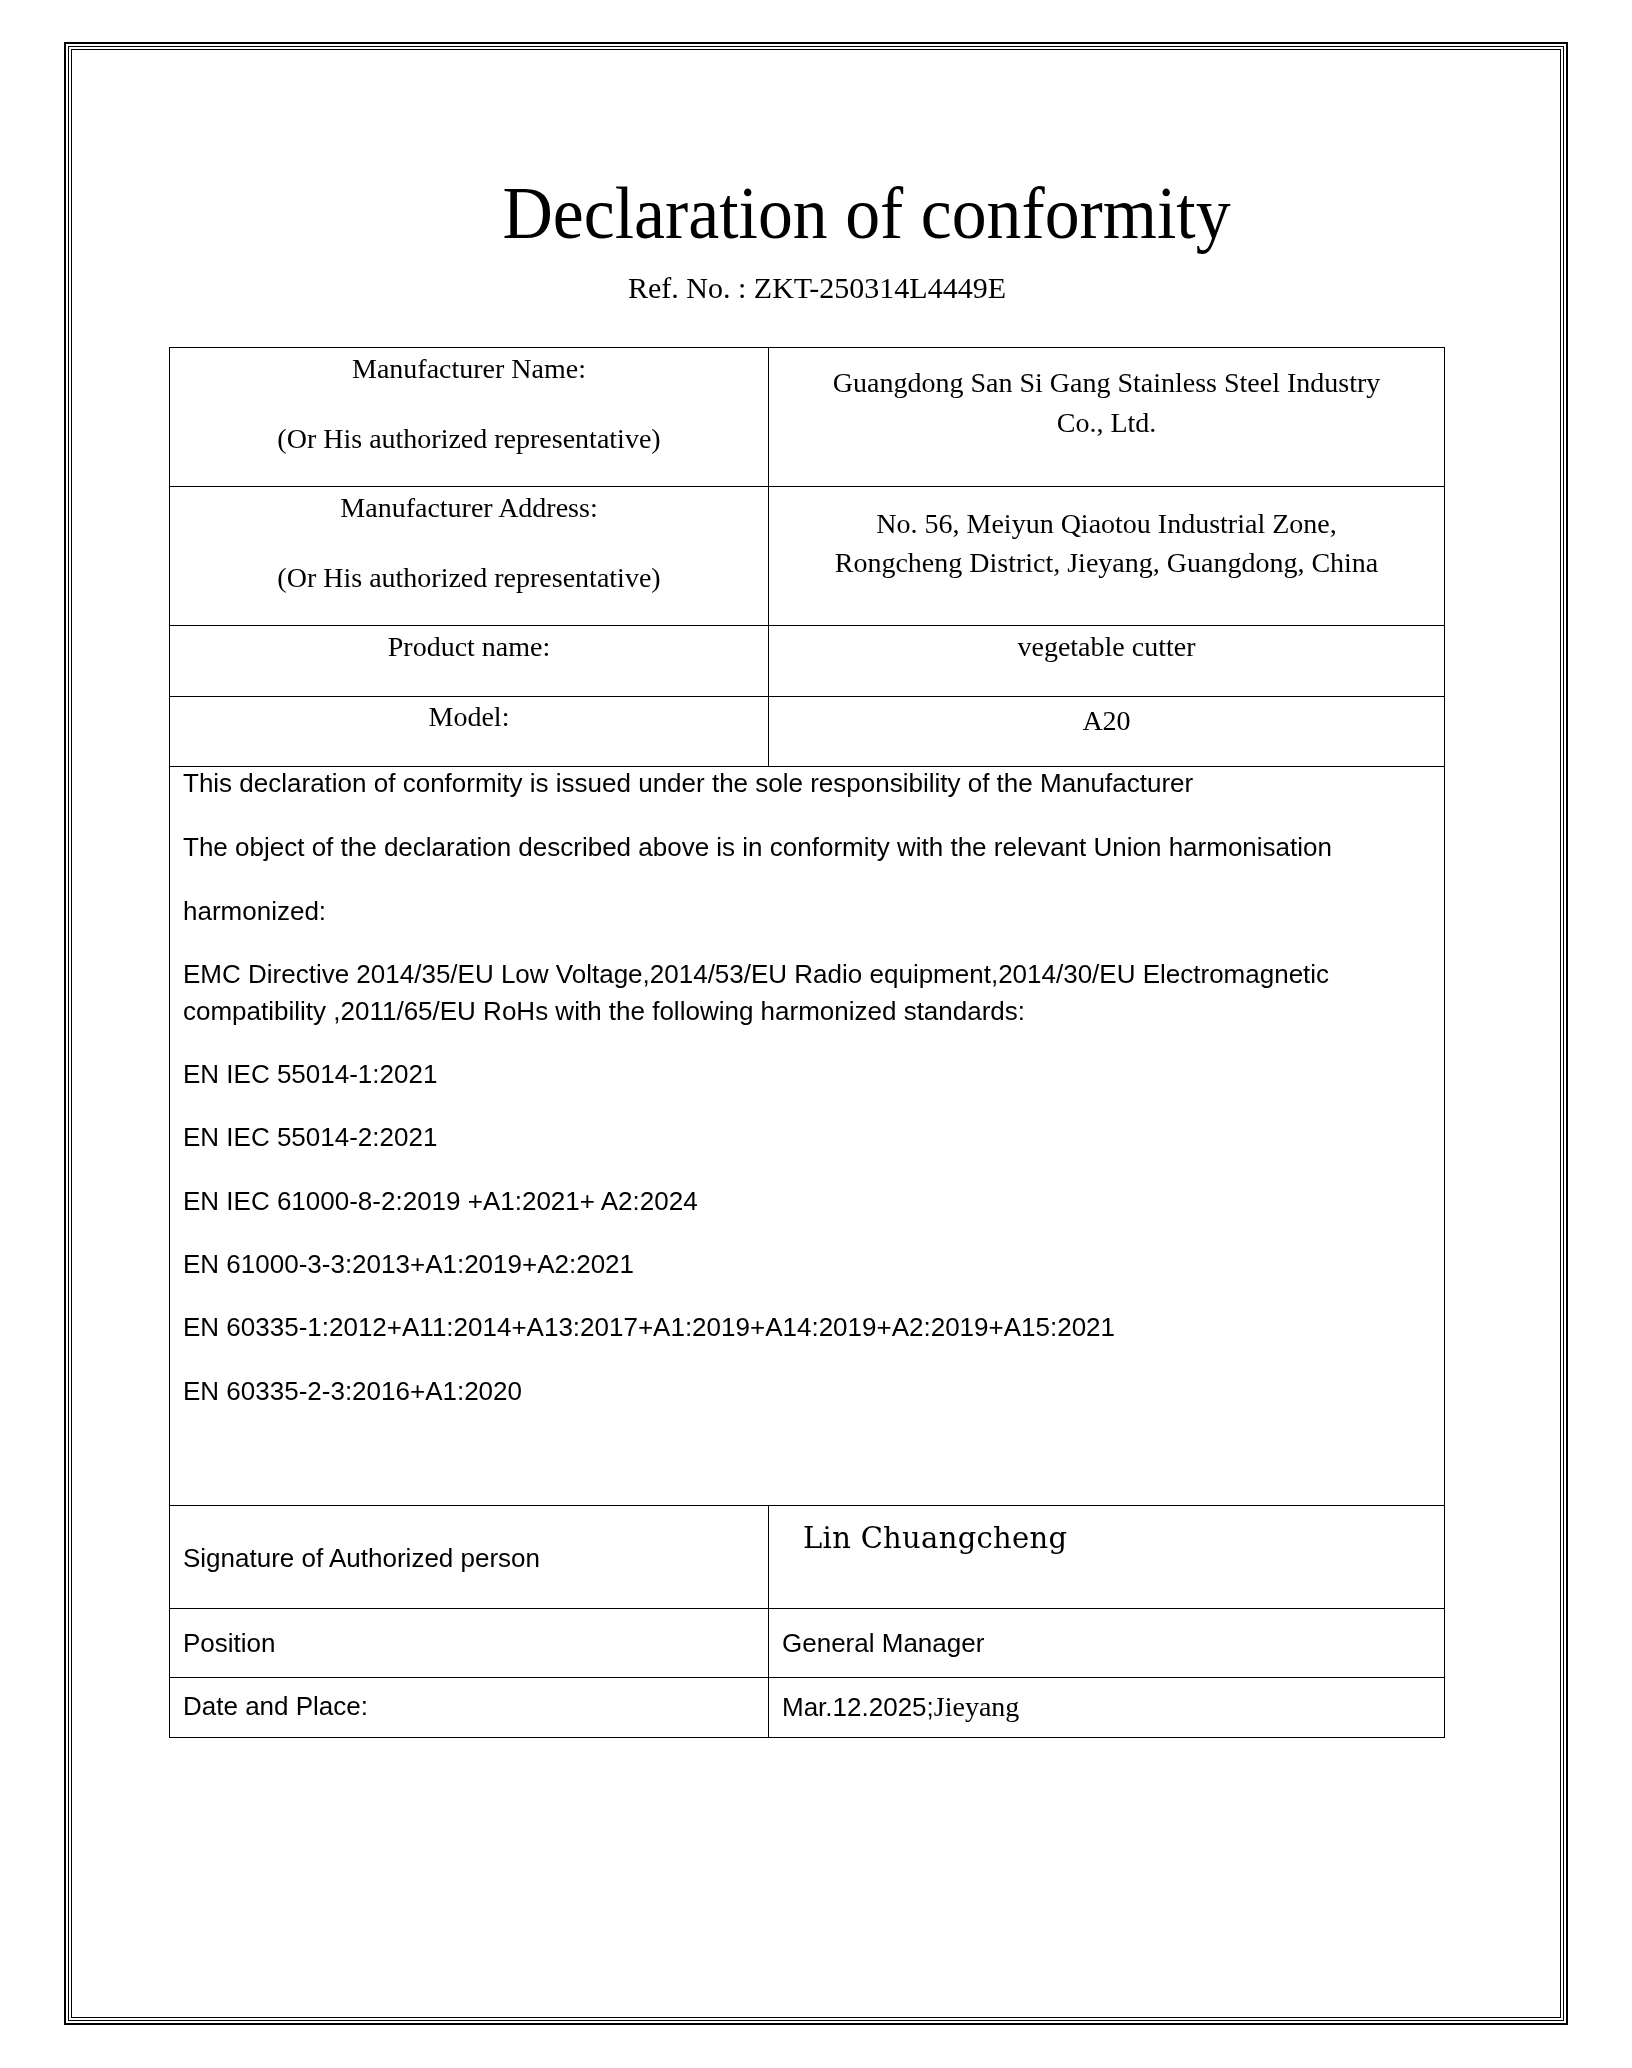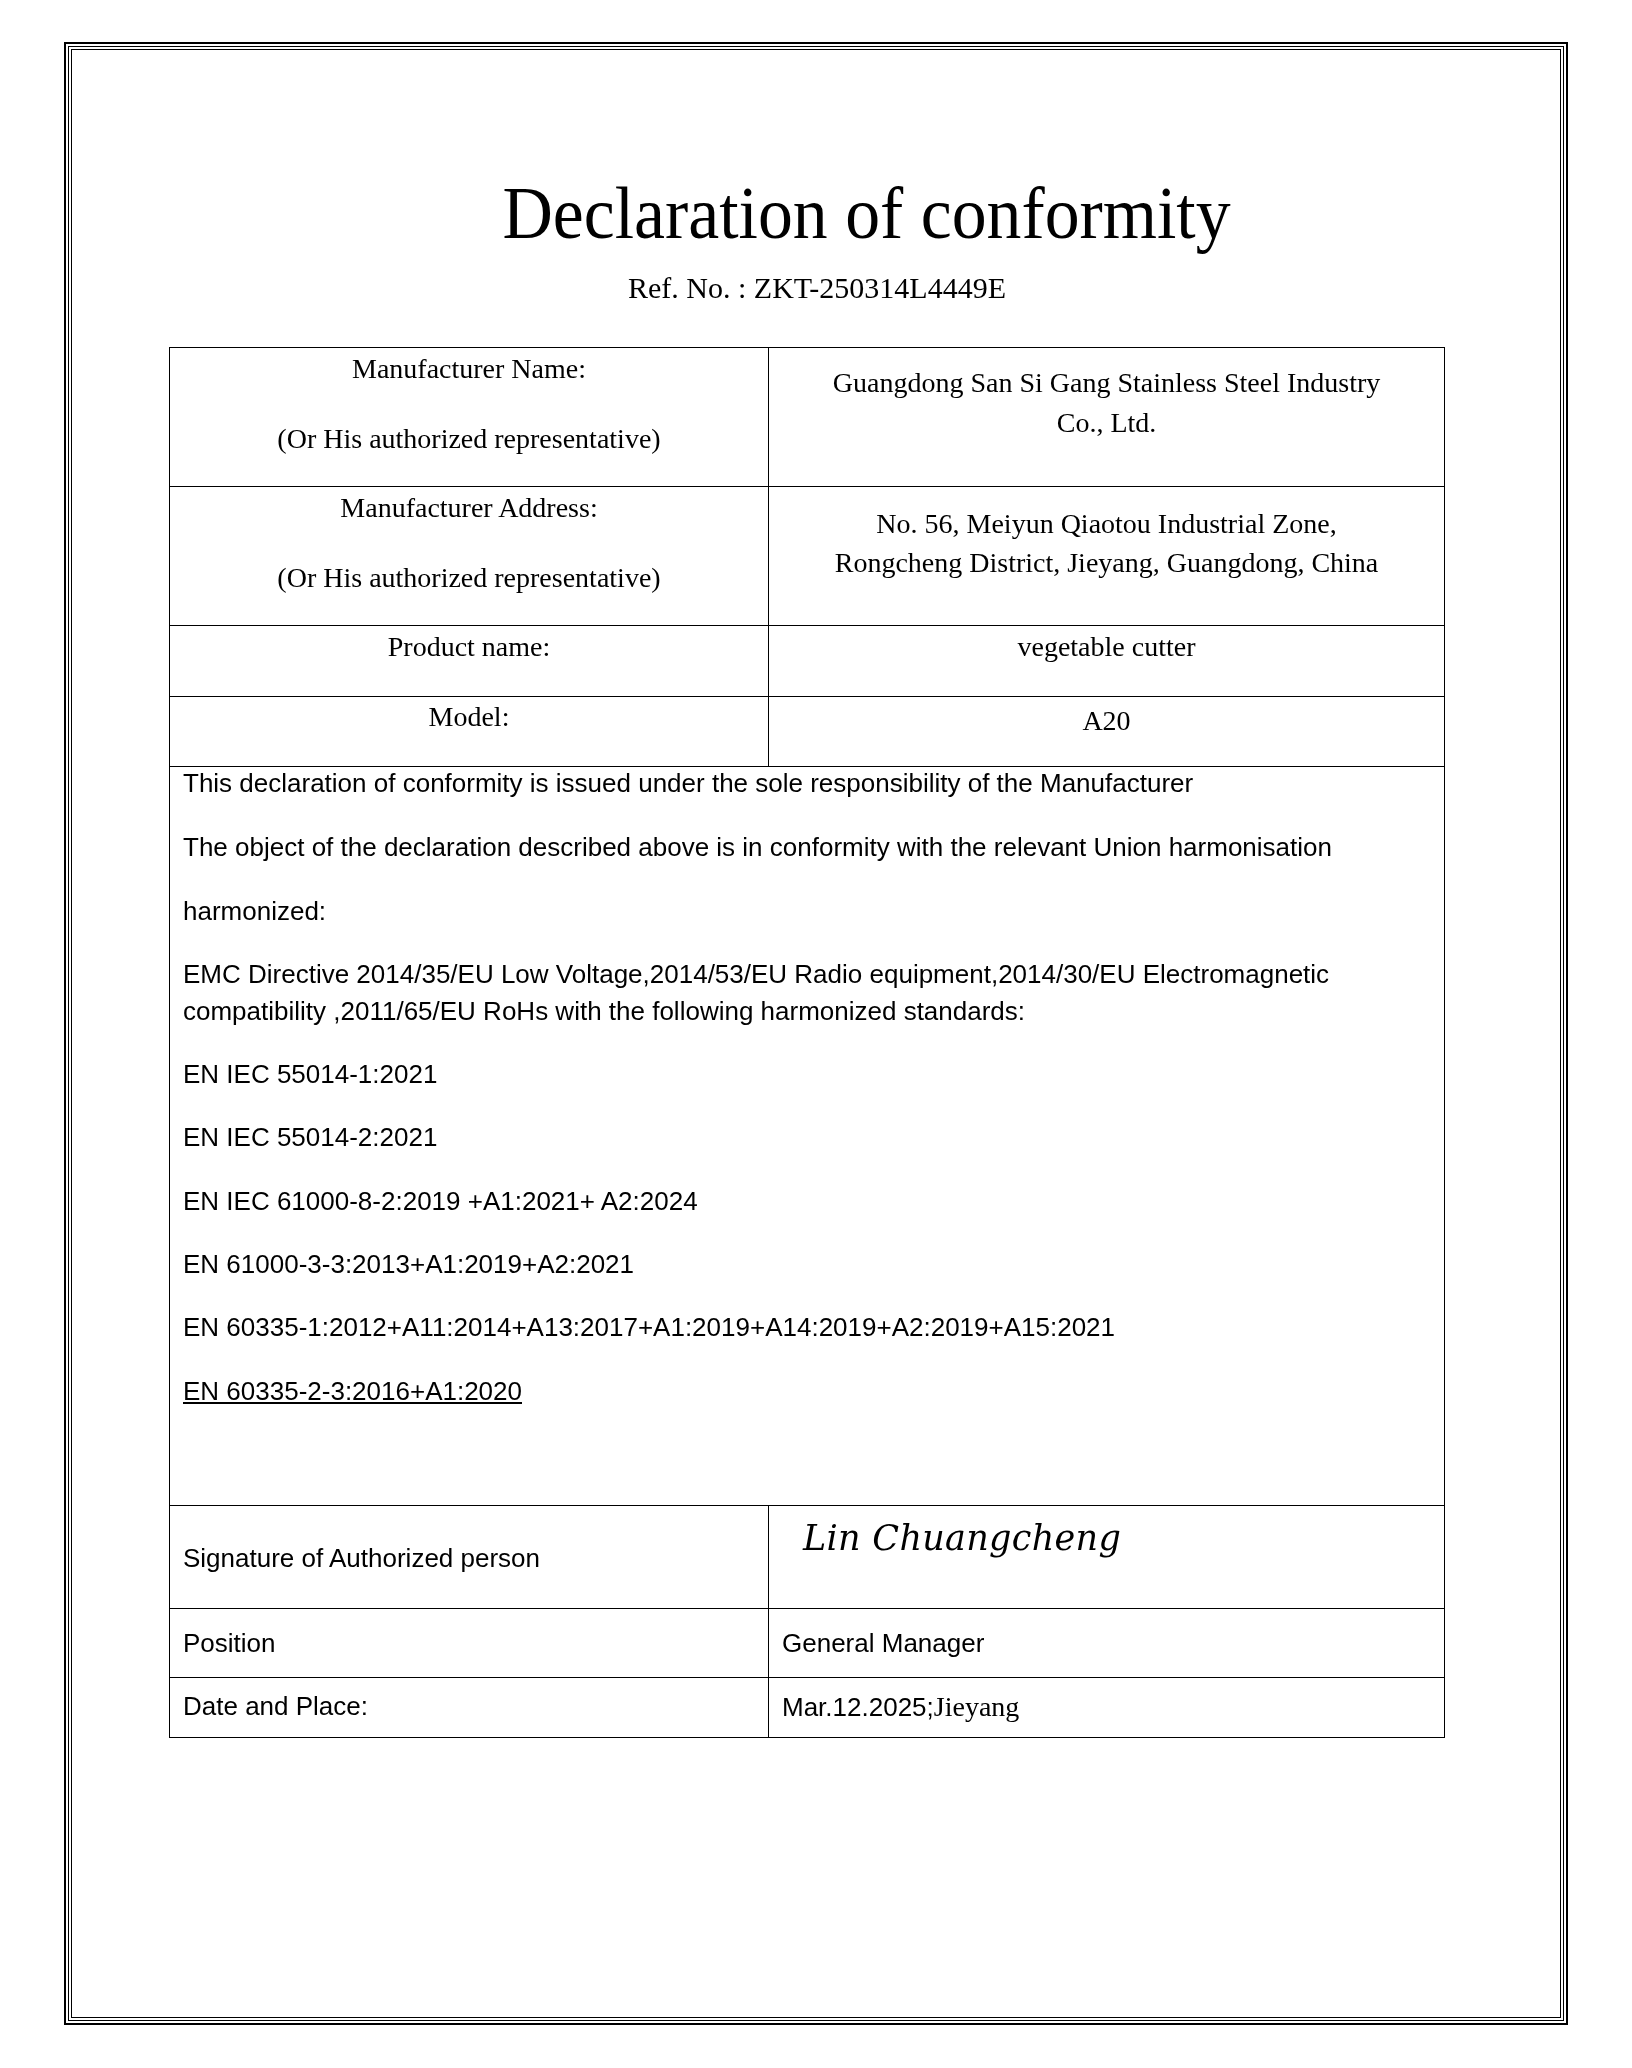--- a/index.html
+++ b/index.html
@@ -28,21 +28,21 @@
   .row.last { border-bottom: 1.5px solid #000; }
   .cell-left { position: absolute; left: 0; top: 0; width: 598px; height: 100%; }
   .cell-right { position: absolute; left: 598px; top: 0; right: 0; height: 100%; border-left: 1.5px solid #000; }
   .center-text { position: absolute; left: 0; width: 100%; text-align: center; white-space: nowrap; }
   .serif-txt { font-size: 28px; line-height: 34px; }
   .sans-txt { font-size: 26px; line-height: 32px; }
   .body-line { position: absolute; left: 13px; white-space: nowrap; font-size: 26px; line-height: 32px; }
   .left-text { position: absolute; left: 13px; white-space: nowrap; }
   .sig {
     position: absolute; left: 34px; top: 14px; white-space: nowrap;
-    font-family: "DejaVu Serif", serif; font-style: italic; font-size: 35px; line-height: 36px;
+    font-family: "DejaVu Serif", serif; font-size: 29px; line-height: 36px;
     letter-spacing: 0.3px;
   }
 </style>
 </head>
 <body>
 
 <div class="frame-outer">
   <div class="frame-mid">
     <div class="frame-inner"></div>
   </div>
@@ -100,21 +100,21 @@
     <div class="body-line" style="top:0px;">This declaration of conformity is issued under the sole responsibility of the Manufacturer</div>
     <div class="body-line" style="top:64px;">The object of the declaration described above is in conformity with the relevant Union harmonisation</div>
     <div class="body-line" style="top:128px;">harmonized:</div>
     <div class="body-line" style="top:191px;">EMC Directive 2014/35/EU Low Voltage,2014/53/EU Radio equipment,2014/30/EU Electromagnetic</div>
     <div class="body-line" style="top:228px;">compatibility ,2011/65/EU RoHs with the following harmonized standards:</div>
     <div class="body-line" style="top:291px;text-align:right;">EN IEC 55014-1:2021</div>
     <div class="body-line" style="top:354px;">EN IEC 55014-2:2021</div>
     <div class="body-line" style="top:418px;">EN IEC 61000-8-2:2019 +A1:2021+ A2:2024</div>
     <div class="body-line" style="top:481px;">EN 61000-3-3:2013+A1:2019+A2:2021</div>
     <div class="body-line" style="top:544px;">EN 60335-1:2012+A11:2014+A13:2017+A1:2019+A14:2019+A2:2019+A15:2021</div>
-    <div class="body-line" style="top:608px;text-decoration:underline;">EN 60335-2-3:2016+A1:2020</div>
+    <div class="body-line" style="top:608px;">EN 60335-2-3:2016+A1:2020</div>
   </div>
 
   <div class="row" style="top:1158px; height:103px;">
     <div class="cell-left sans sans-txt">
       <div class="left-text" style="top:36px;">Signature of Authorized person</div>
     </div>
     <div class="cell-right">
       <div class="sig">Lin Chuangcheng</div>
     </div>
   </div>

